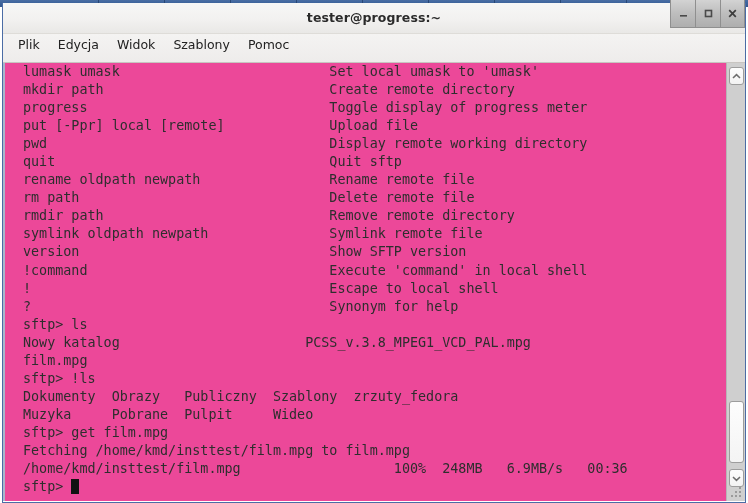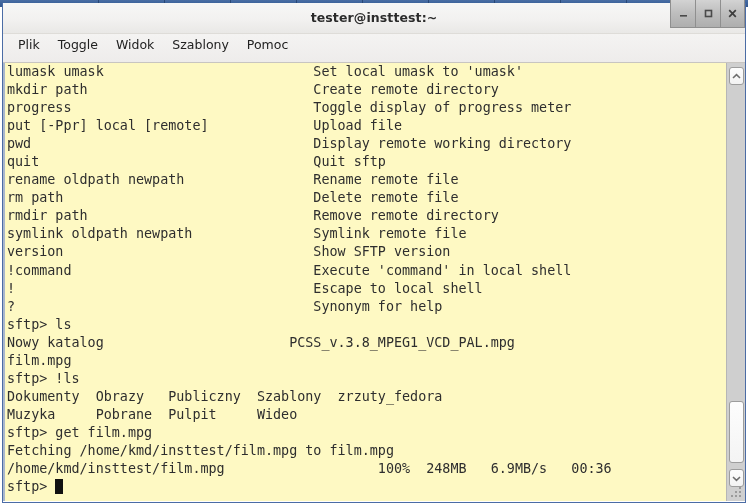--- a/index.html
+++ b/index.html
@@ -118,23 +118,23 @@
     display: flex;
   }
   .term-left-edge {
     width: 2px;
     background: #a9b6cc;
     flex: 0 0 2px;
   }
   .term {
     position: relative;
     flex: 1 1 auto;
-    background: #fef9c3;
+    background: #ec4899;
     overflow: hidden;
-    padding-left: 2px;
+    padding-left: 18px;
     box-sizing: border-box;
   }
   pre.screenlines {
     margin: 0;
     padding: 0;
     font-family: "DejaVu Sans Mono", monospace;
     font-size: 13.4px;
     line-height: 18.05px;
     color: #2e2e2e;
     white-space: pre;
@@ -212,21 +212,21 @@
     <span class="seg" style="left:428px"></span>
     <span class="seg" style="left:494px"></span>
     <span class="seg" style="left:560px"></span>
     <span class="seg" style="left:626px"></span>
     <span class="seg" style="left:692px"></span>
   </div>
 
   <div class="window">
 
     <div class="titlebar">
-      <div class="title-text">tester@insttest:~</div>
+      <div class="title-text">tester@progress:~</div>
       <div class="winbuttons">
         <div class="winbtn">
           <svg width="11" height="11" viewBox="0 0 11 11" aria-hidden="true">
             <rect x="2" y="7" width="7" height="1.6" fill="#4a4a4a"></rect>
           </svg>
         </div>
         <div class="winbtn">
           <svg width="11" height="11" viewBox="0 0 11 11" aria-hidden="true">
             <rect x="2.5" y="2.5" width="6" height="6" fill="none" stroke="#4a4a4a" stroke-width="1.6"></rect>
           </svg>
@@ -234,21 +234,21 @@
         <div class="winbtn">
           <svg width="11" height="11" viewBox="0 0 11 11" aria-hidden="true">
             <path d="M2.2 2.2 L8.8 8.8 M8.8 2.2 L2.2 8.8" stroke="#3d3d3d" stroke-width="1.7" fill="none"></path>
           </svg>
         </div>
       </div>
     </div>
 
     <div class="menubar">
       <div class="menuitem">Plik</div>
-      <div class="menuitem">Toggle</div>
+      <div class="menuitem">Edycja</div>
       <div class="menuitem">Widok</div>
       <div class="menuitem">Szablony</div>
       <div class="menuitem">Pomoc</div>
     </div>
 
     <div class="term-wrap">
       <div class="term-left-edge"></div>
 
       <div class="term">
         <pre class="screenlines">lumask umask                          Set local umask to 'umask'

